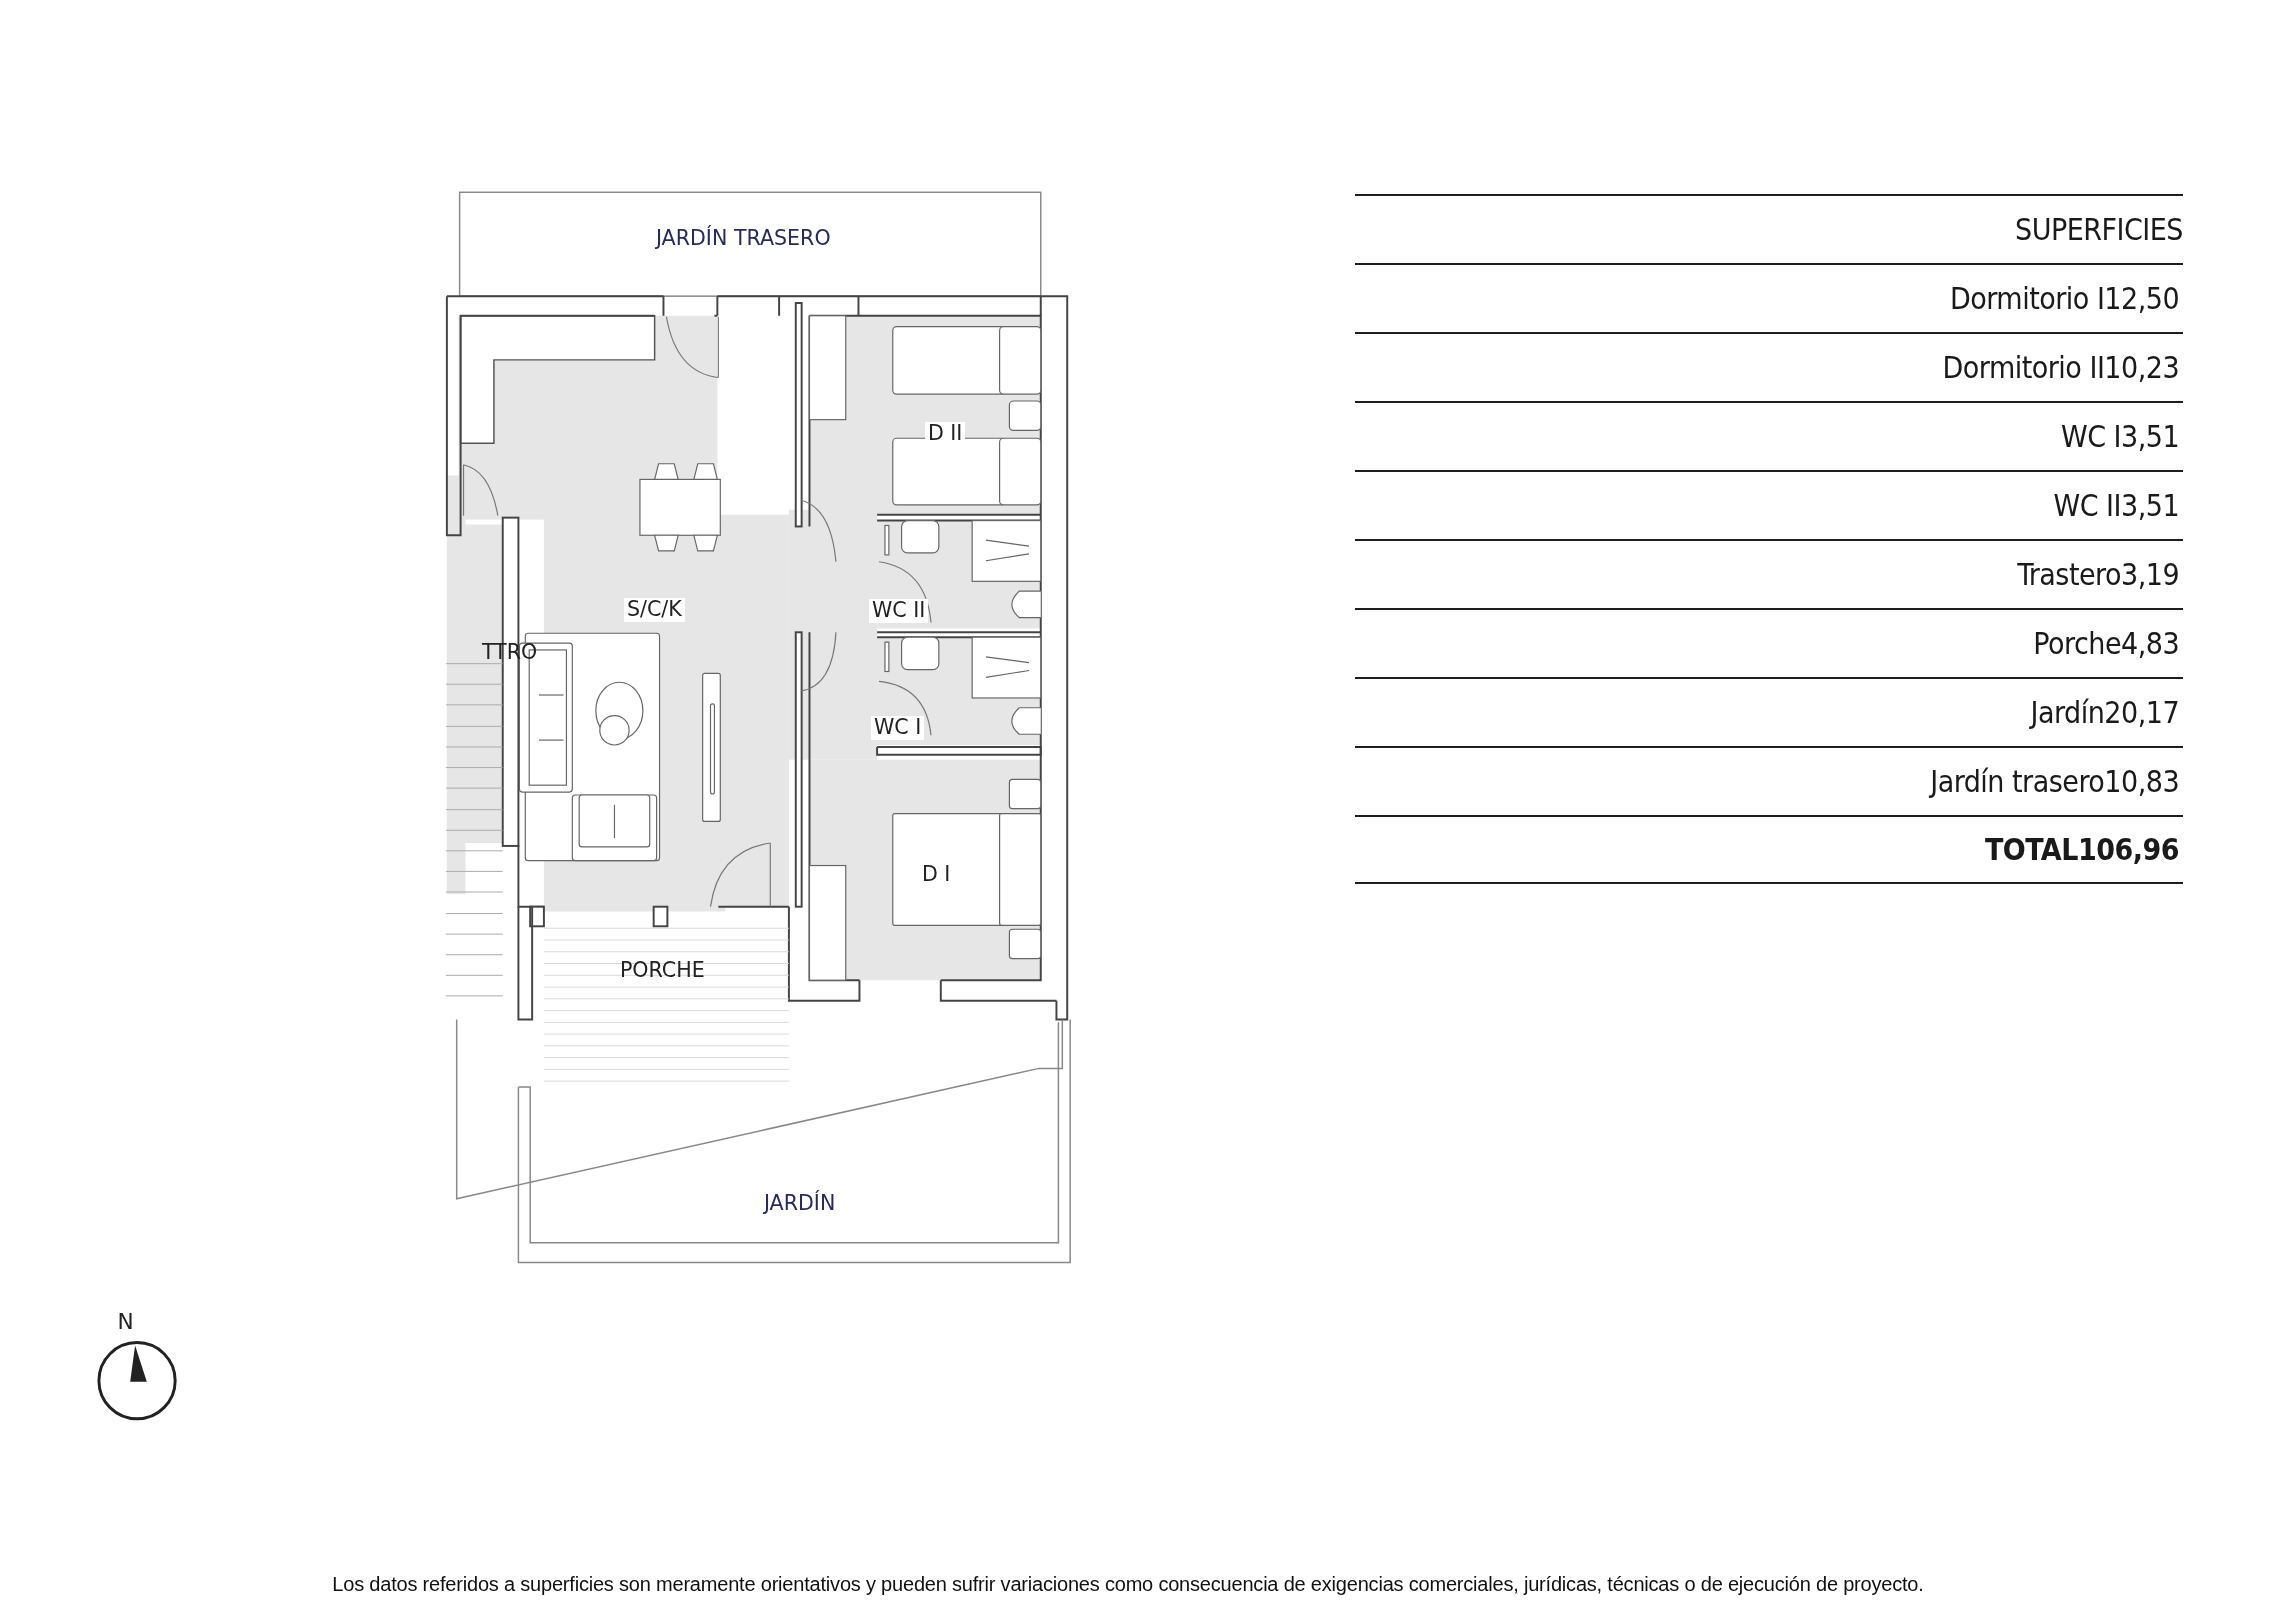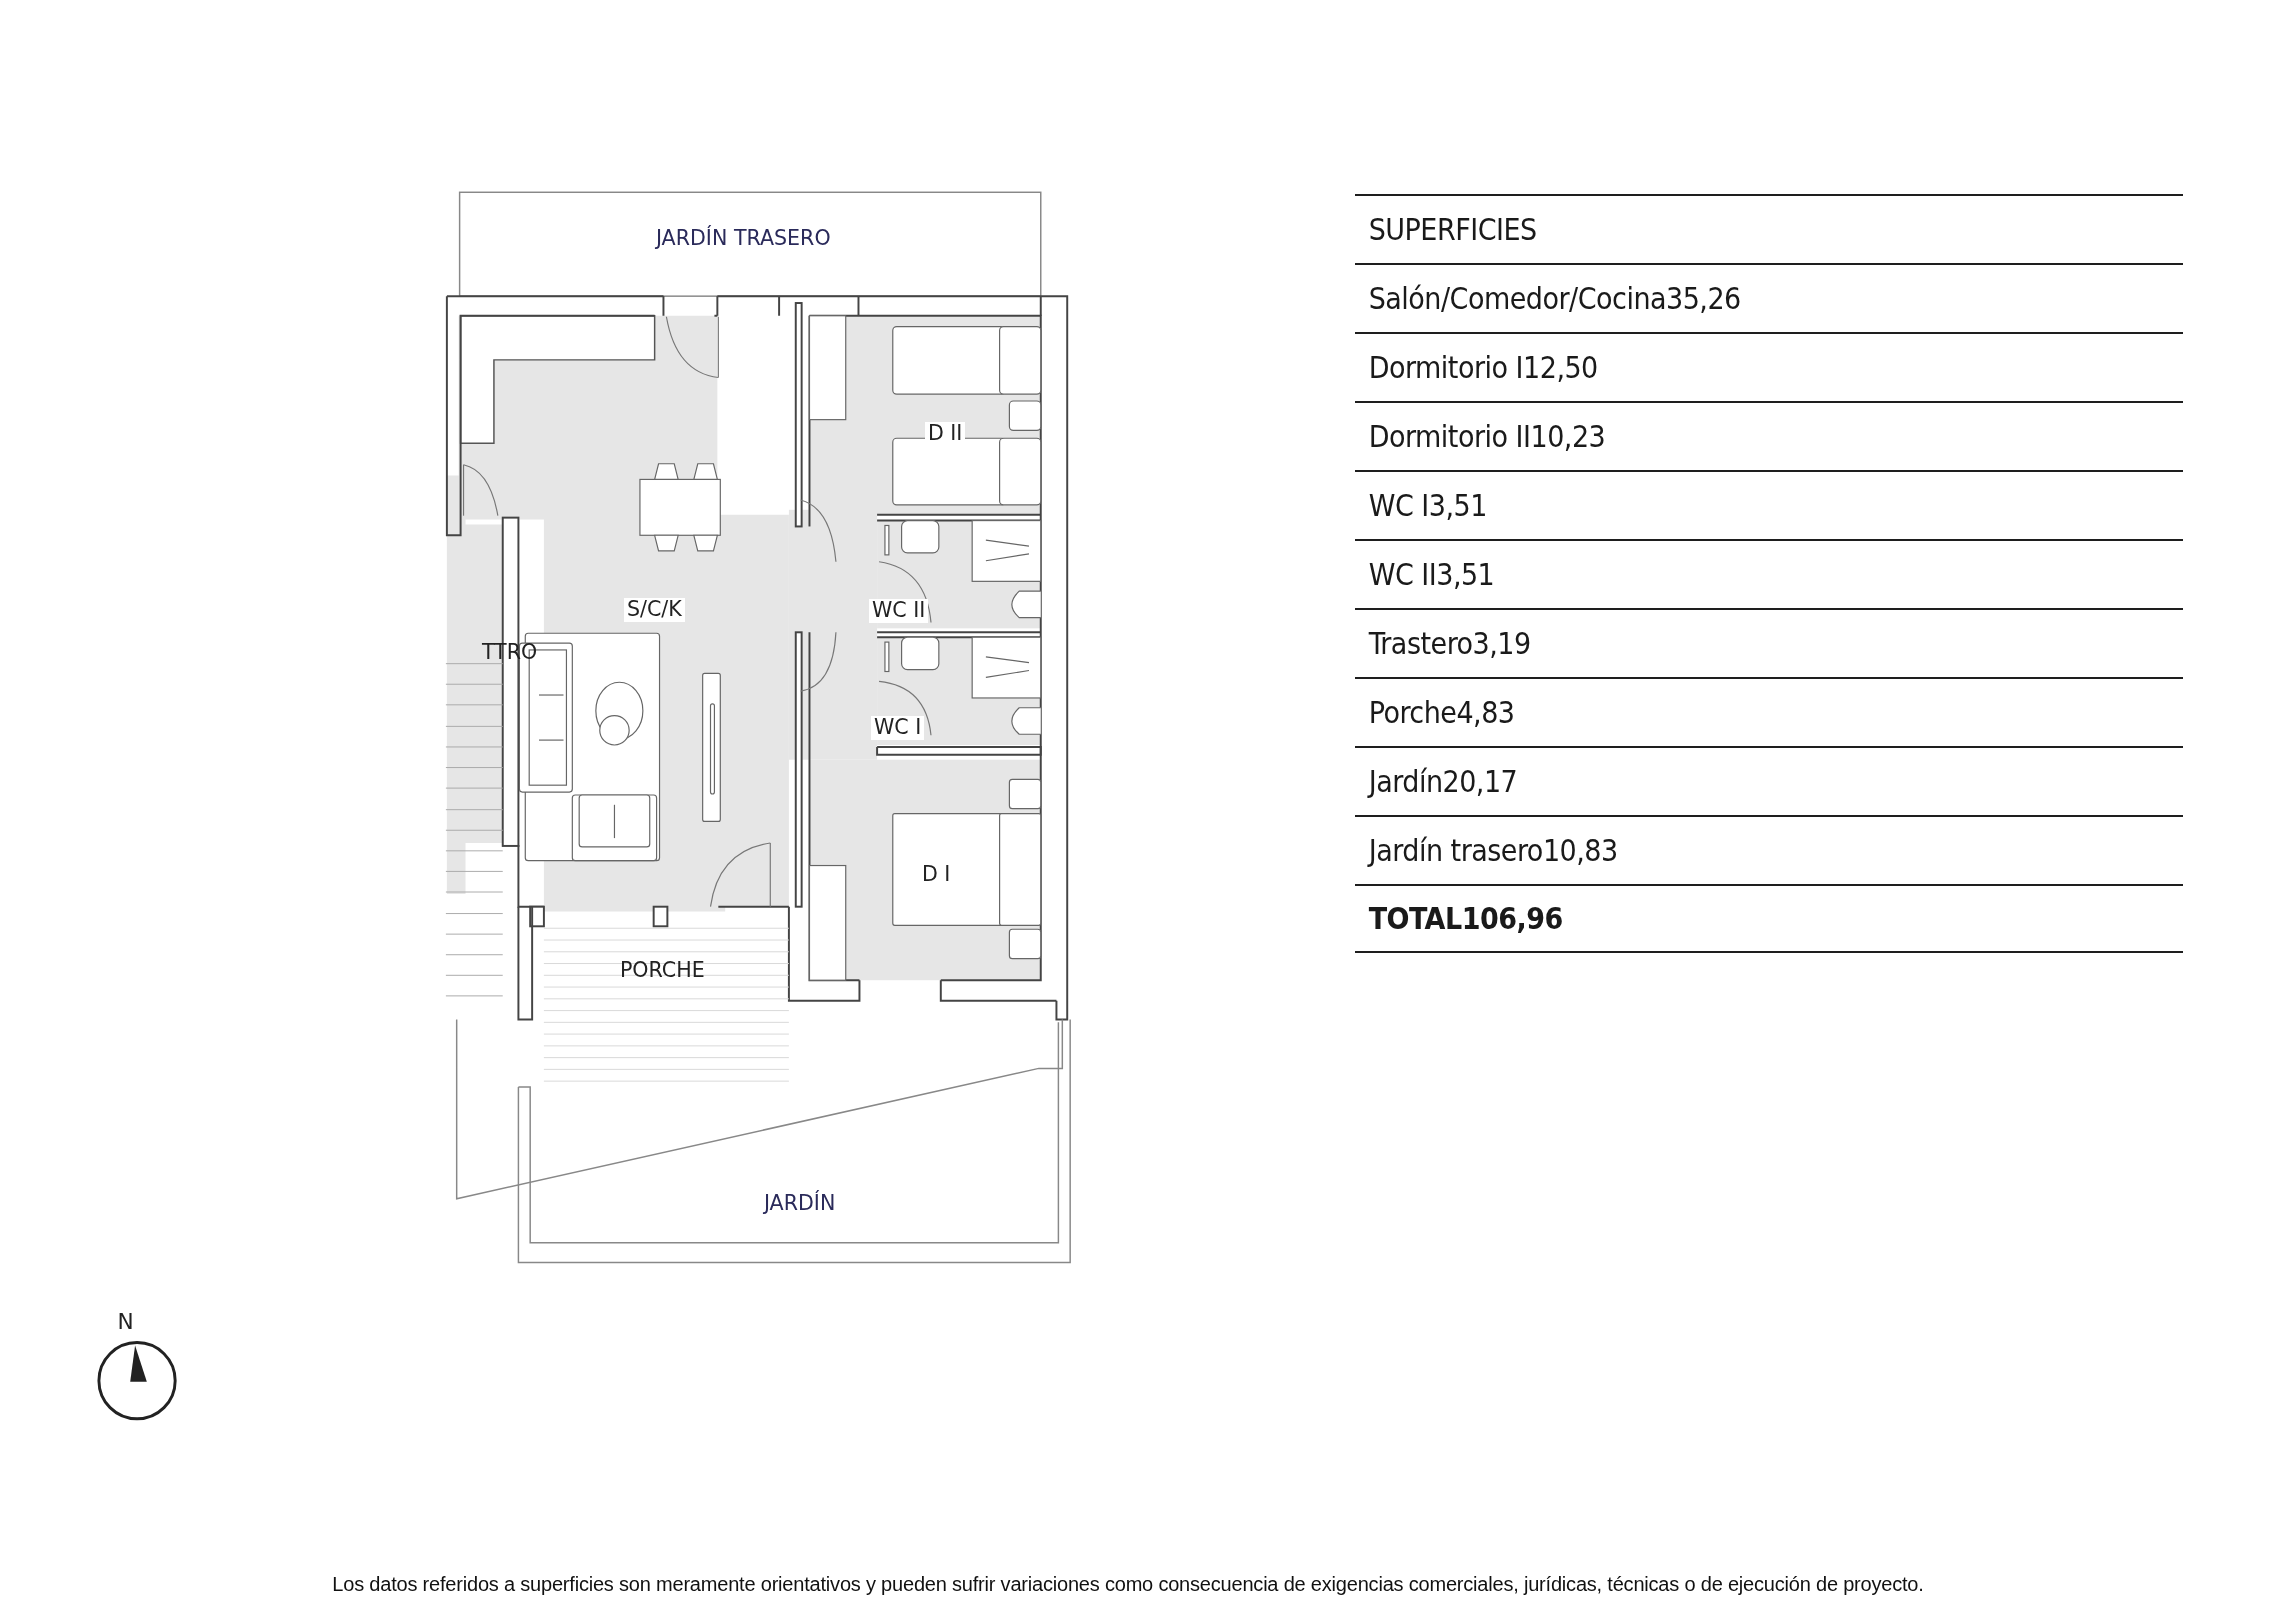--- a/index.html
+++ b/index.html
@@ -9,21 +9,21 @@
   #plan { position: absolute; left: 0; top: 0; }
 
   .plan-label { position: absolute; font-family: "DejaVu Sans", sans-serif; font-size: 20.6px;
                 color: #222; background: #fff; padding: 0 2.9px; white-space: nowrap; line-height: 23.5px; }
   .plan-label.garden { color: #2a2a5a; background: transparent; }
   .plan-label.onfloor { background: #ffffff; }
 
   
   .areas { position: absolute; left: 1355px; top: 194px; width: 828px; }
   .areas .row { position: relative; height: 69px; border-top: 2.9px solid #1e1e1e;
-                display: flex; align-items: center; justify-content: flex-start; box-sizing: border-box; }
+                display: flex; align-items: center; justify-content: flex-end; box-sizing: border-box; }
   .areas .row.last { border-bottom: 2.9px solid #1e1e1e; }
   .areas .cell-label { font-family: "DejaVu Sans Condensed", "DejaVu Sans", sans-serif; font-size: 30px;
                        padding-left: 13.7px; letter-spacing: -0.5px; color: #1a1a1a; }
   .areas .cell-value { font-family: "DejaVu Sans Condensed", "DejaVu Sans", sans-serif; font-size: 30px;
                        padding-right: 3.9px; letter-spacing: -0.5px; color: #1a1a1a; }
   .areas .row.total .cell-label, .areas .row.total .cell-value { font-weight: bold; }
 
   
   .compass { position: absolute; left: 95px; top: 1313px; width: 88px; height: 108px; }
 
@@ -218,24 +218,20 @@
     <polygon points="41,33 36,70 53,70" fill="#222"></polygon>
   </svg>
   <div style="position:absolute; left:22.5px; top:-3.9px; font-family:'DejaVu Sans', sans-serif; font-size:21.6px; color:#222;">N</div>
 </div>
 
 <div class="areas">
   <div class="row">
     <span class="cell-label">SUPERFICIES</span>
   </div>
   <div class="row">
-      <span class="cell-label">Salón/Comedor/Cocina</span>
-      <span class="cell-value">35,26</span>
-    </div>
-  <div class="row">
       <span class="cell-label">Dormitorio I</span>
       <span class="cell-value">12,50</span>
     </div>
   <div class="row">
       <span class="cell-label">Dormitorio II</span>
       <span class="cell-value">10,23</span>
     </div>
   <div class="row">
       <span class="cell-label">WC I</span>
       <span class="cell-value">3,51</span>

